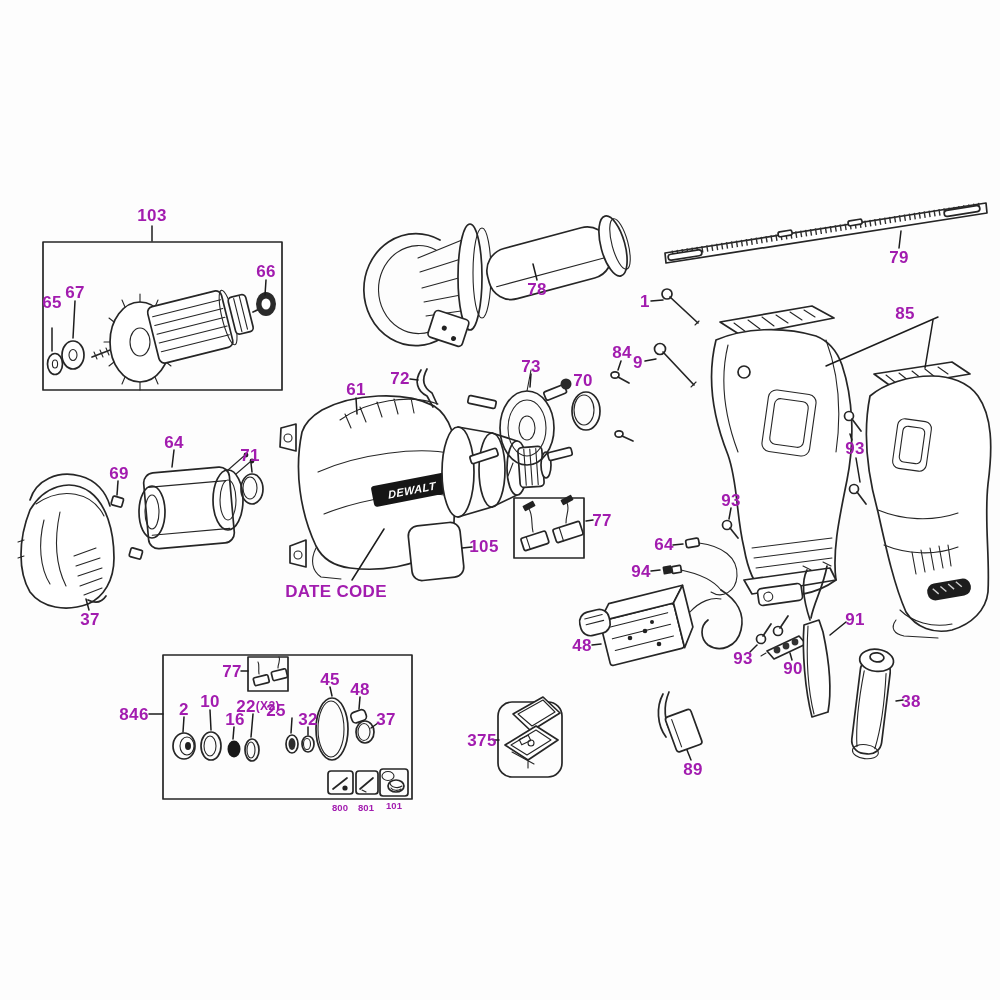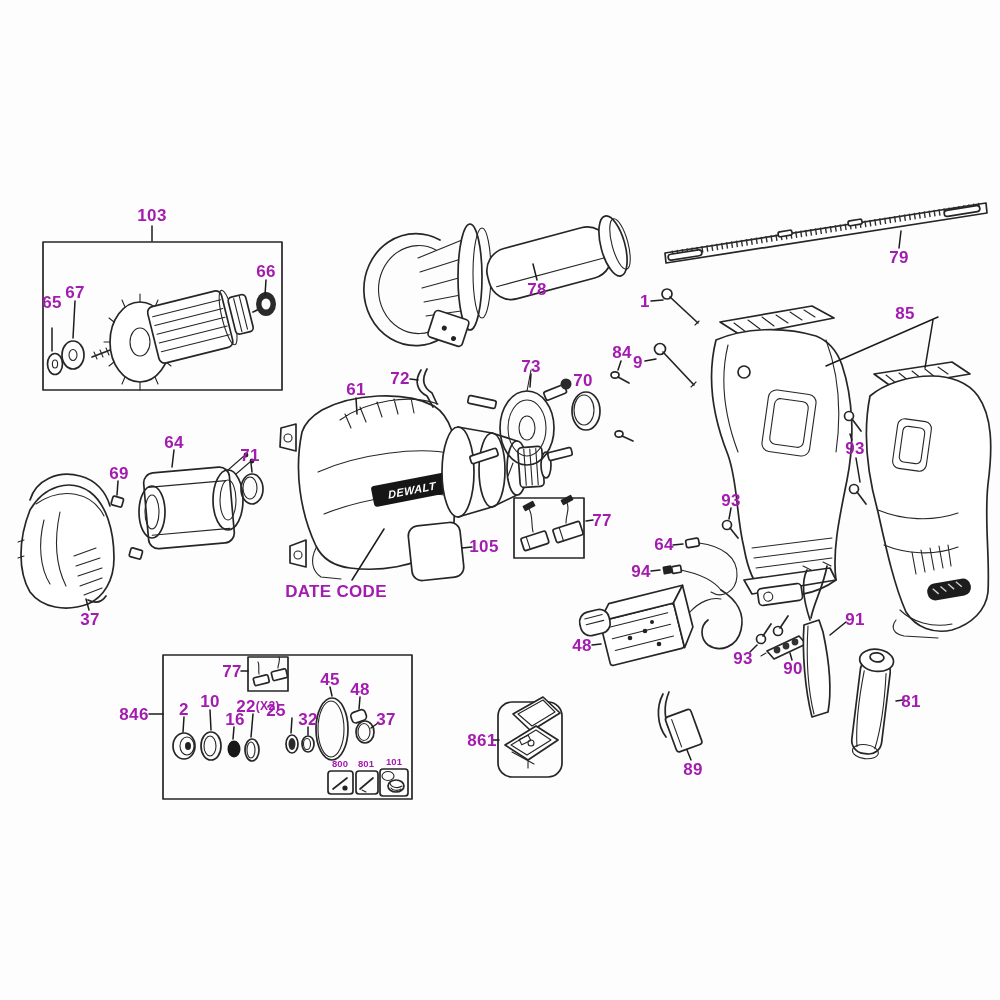--- a/index.html
+++ b/index.html
@@ -9,21 +9,21 @@
   
   .s{fill:none;stroke:#262626;stroke-width:1.7;stroke-linecap:round;stroke-linejoin:round;}
   .t{fill:none;stroke:#262626;stroke-width:1.1;stroke-linecap:round;stroke-linejoin:round;}
   .w{fill:#ffffff;stroke:#262626;stroke-width:1.7;stroke-linejoin:round;}
   .f{fill:#222222;stroke:none;}
   .ld{fill:none;stroke:#1c1c1c;stroke-width:1.5;stroke-linecap:round;}
   
   .lbl{position:absolute;transform:translate(-50%,-50%);font-weight:bold;font-size:17px;
        color:#a21caf;white-space:nowrap;letter-spacing:.3px;line-height:1;}
   .lbl .qty{font-size:12px;vertical-align:2px;}
-  .lbl.sm{font-size:9.5px;letter-spacing:0;}
+  .lbl.sm{font-size:9.5px;letter-spacing:0;margin-top:44px;}
   .brand{position:absolute;transform:translate(-50%,-50%) rotate(-11deg) skewX(-6deg);
          font-weight:bold;font-style:italic;font-size:11px;color:#ffffff;letter-spacing:.5px;}
 </style>
 </head>
 <body>
 
 <div id="stage">
 
 <svg id="art" width="1000" height="1000" viewBox="0 0 1000 1000">
 
@@ -469,33 +469,33 @@
 <div class="lbl" style="left:484px;top:546px">105</div>
 <div class="lbl" style="left:602px;top:520px">77</div>
 <div class="lbl" style="left:664px;top:544px">64</div>
 <div class="lbl" style="left:641px;top:571px">94</div>
 <div class="lbl" style="left:855px;top:448px">93</div>
 <div class="lbl" style="left:731px;top:500px">93</div>
 <div class="lbl" style="left:582px;top:645px">48</div>
 <div class="lbl" style="left:743px;top:658px">93</div>
 <div class="lbl" style="left:793px;top:668px">90</div>
 <div class="lbl" style="left:855px;top:619px">91</div>
-<div class="lbl" style="left:911px;top:701px">81</div>
+<div class="lbl" style="left:911px;top:701px">38</div>
 <div class="lbl" style="left:693px;top:769px">89</div>
 <div class="lbl" style="left:134px;top:714px">846</div>
 <div class="lbl" style="left:232px;top:671px">77</div>
 <div class="lbl" style="left:184px;top:709px">2</div>
 <div class="lbl" style="left:210px;top:701px">10</div>
 <div class="lbl" style="left:235px;top:719px">16</div>
 <div class="lbl" style="left:258px;top:706px"><span>22</span><span class="qty">(X2)</span></div>
 <div class="lbl" style="left:276px;top:710px">25</div>
 <div class="lbl" style="left:308px;top:719px">32</div>
 <div class="lbl" style="left:330px;top:679px">45</div>
 <div class="lbl" style="left:360px;top:689px">48</div>
 <div class="lbl" style="left:386px;top:719px">37</div>
 <div class="lbl sm" style="left:340px;top:764px">800</div>
 <div class="lbl sm" style="left:366px;top:764px">801</div>
 <div class="lbl sm" style="left:394px;top:762px">101</div>
-<div class="lbl" style="left:482px;top:740px">861</div>
+<div class="lbl" style="left:482px;top:740px">375</div>
 
 <div class="brand" style="left:412px;top:490px">DEWALT</div>
 
 </div>
 
 </body></html>

